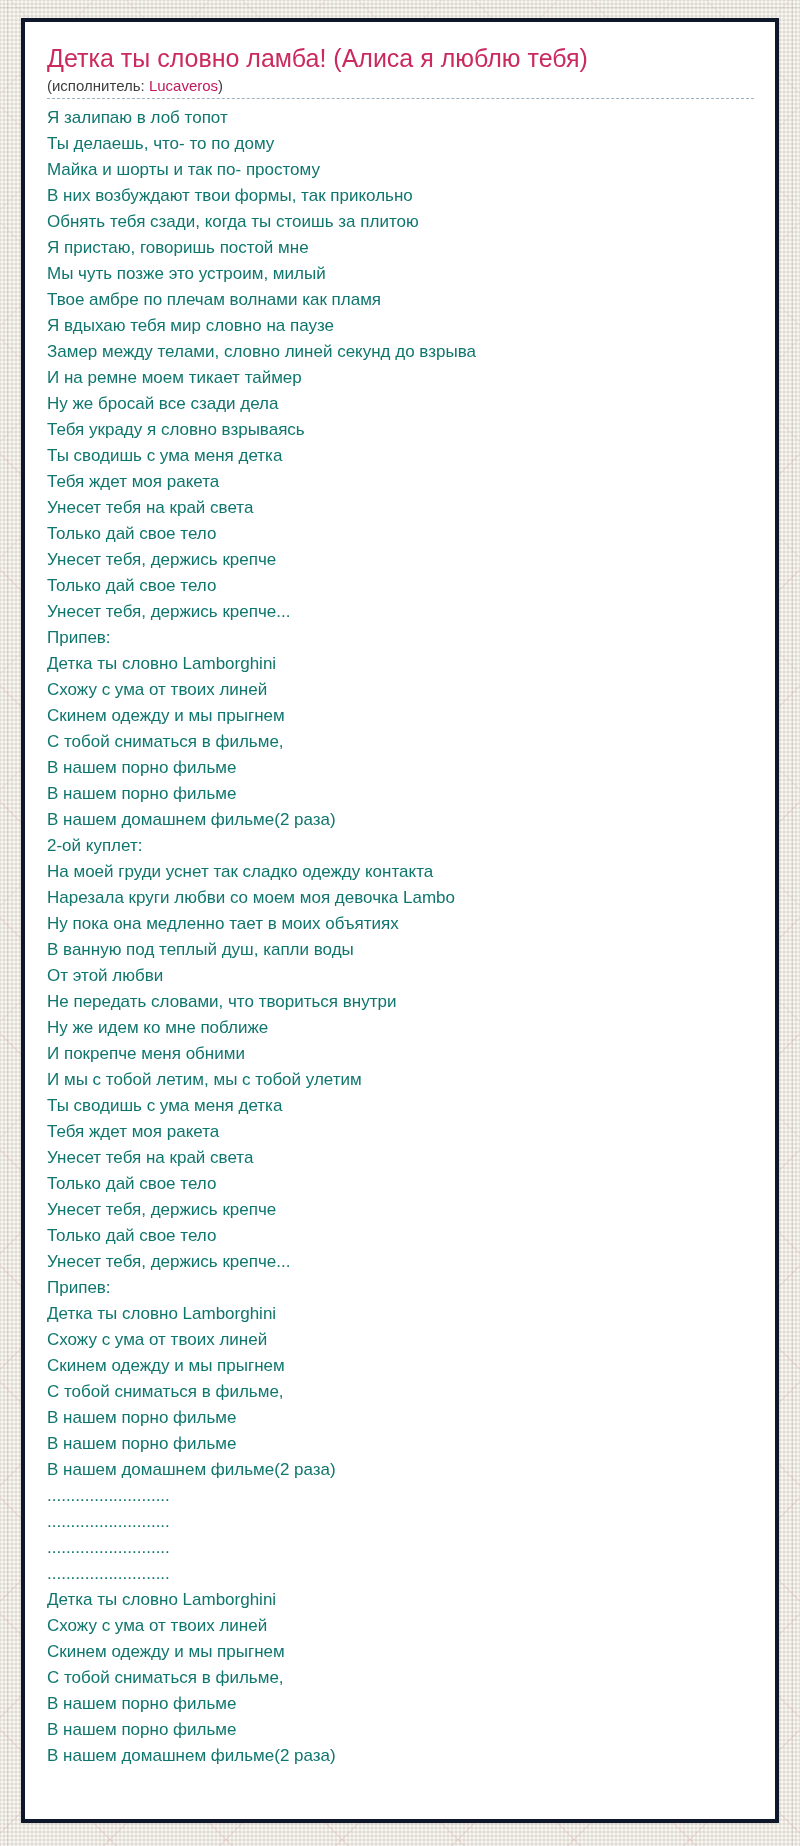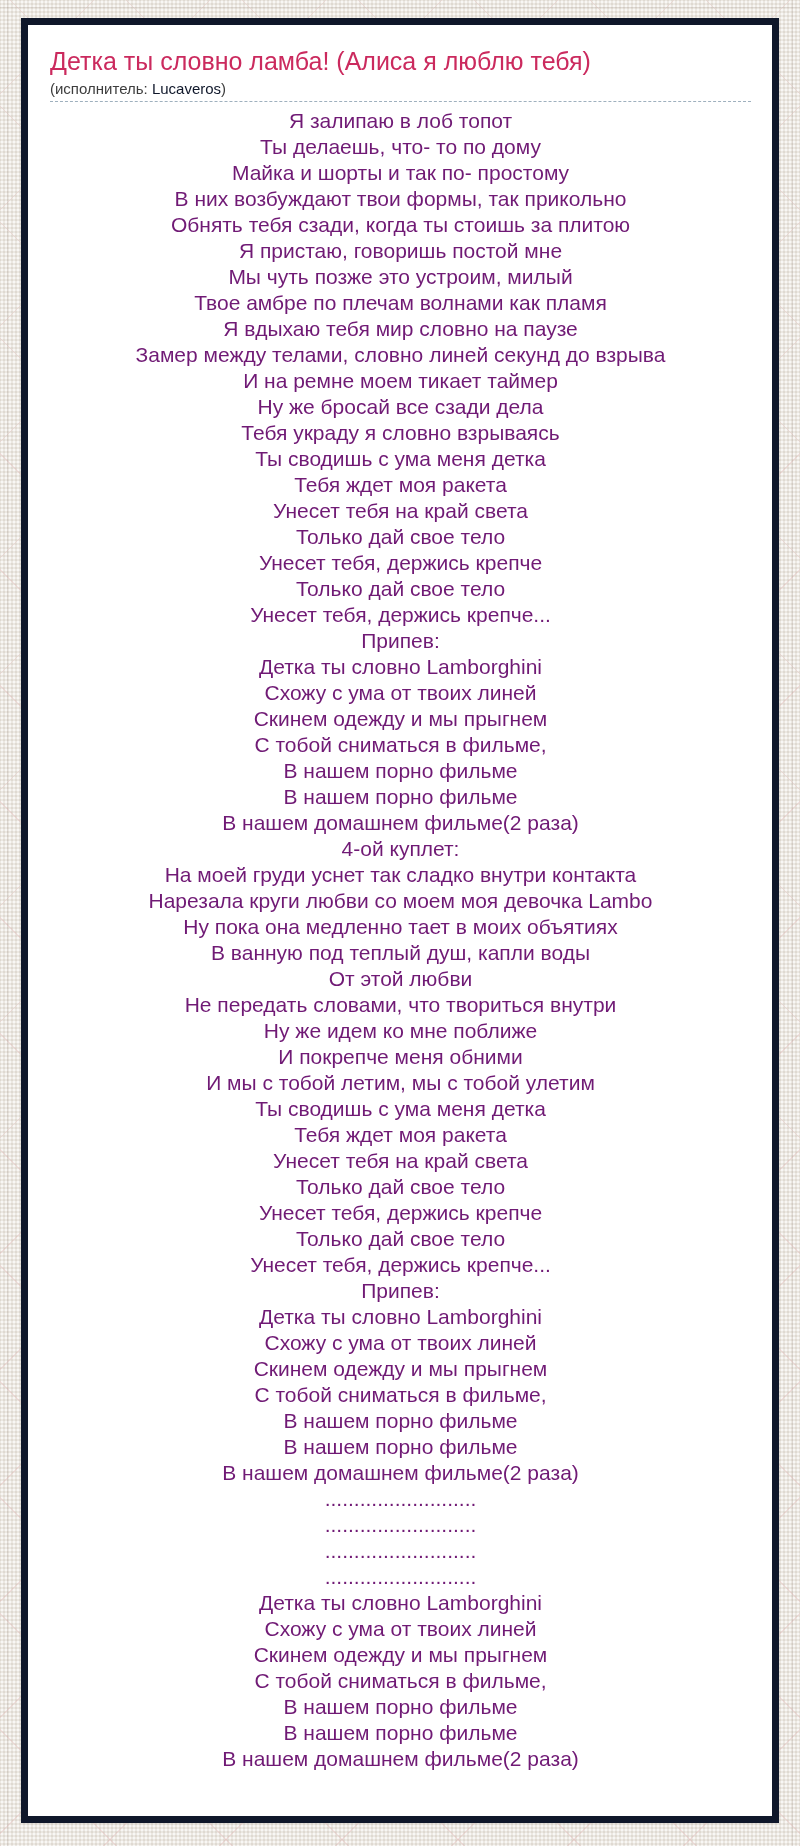--- a/index.html
+++ b/index.html
@@ -31,21 +31,21 @@
   .frame-line.top   { left: 0; top: 7px; height: 1px; width: 100%; }
 
   .card {
     position: absolute;
     left: 21px;
     top: 18px;
     width: 758px;
     height: 1805px;
     box-sizing: border-box;
     background: #ffffff;
-    border: 7px solid #0f172a;
+    border: 4px solid #0f172a;
     box-shadow: 0 1px 3px rgba(0,0,0,0.06);
     padding: 21px 21px 0 22px;
     overflow: hidden;
     z-index: 2;
   }
 
   .song-title {
     margin: 0;
     font-size: 25px;
     line-height: 30px;
@@ -54,37 +54,36 @@
   }
 
   .artist-line {
     margin-top: 3px;
     font-size: 15px;
     line-height: 19px;
     color: #3d3d3d;
     padding-bottom: 3px;
   }
   .artist-link {
-    color: #0f172a;
+    color: #be185d;
     text-decoration: none;
     cursor: pointer;
   }
 
   .dotted-divider {
     border-top: 1px dashed #9fb0be;
     height: 0;
     margin: 0;
   }
 
   .lyrics {
     margin-top: 6px;
-    font-size: 21px;
+    font-size: 17px;
     line-height: 26px;
-    color: #701a75;
-    text-align: center;
+    color: #0f766e;
   }
   .lyric-line {
     white-space: pre;
   }
 </style>
 </head>
 <body>
 
 <div class="frame-line top"></div>
 <div class="frame-line left"></div>
@@ -119,22 +118,22 @@
       <div class="lyric-line">Только дай свое тело</div>
       <div class="lyric-line">Унесет тебя, держись крепче...</div>
       <div class="lyric-line">Припев:</div>
       <div class="lyric-line">Детка ты словно Lamborghini</div>
       <div class="lyric-line">Схожу с ума от твоих линей</div>
       <div class="lyric-line">Скинем одежду и мы прыгнем</div>
       <div class="lyric-line">С тобой сниматься в фильме,</div>
       <div class="lyric-line">В нашем порно фильме</div>
       <div class="lyric-line">В нашем порно фильме</div>
       <div class="lyric-line">В нашем домашнем фильме(2 раза)</div>
-      <div class="lyric-line">4-ой куплет:</div>
-      <div class="lyric-line">На моей груди уснет так сладко внутри контакта</div>
+      <div class="lyric-line">2-ой куплет:</div>
+      <div class="lyric-line">На моей груди уснет так сладко одежду контакта</div>
       <div class="lyric-line">Нарезала круги любви со моем моя девочка Lambo</div>
       <div class="lyric-line">Ну пока она медленно тает в моих объятиях</div>
       <div class="lyric-line">В ванную под теплый душ, капли воды</div>
       <div class="lyric-line">От этой любви</div>
       <div class="lyric-line">Не передать словами, что твориться внутри</div>
       <div class="lyric-line">Ну же идем ко мне поближе</div>
       <div class="lyric-line">И покрепче меня обними</div>
       <div class="lyric-line">И мы с тобой летим, мы с тобой улетим</div>
       <div class="lyric-line">Ты сводишь с ума меня детка</div>
       <div class="lyric-line">Тебя ждет моя ракета</div>

